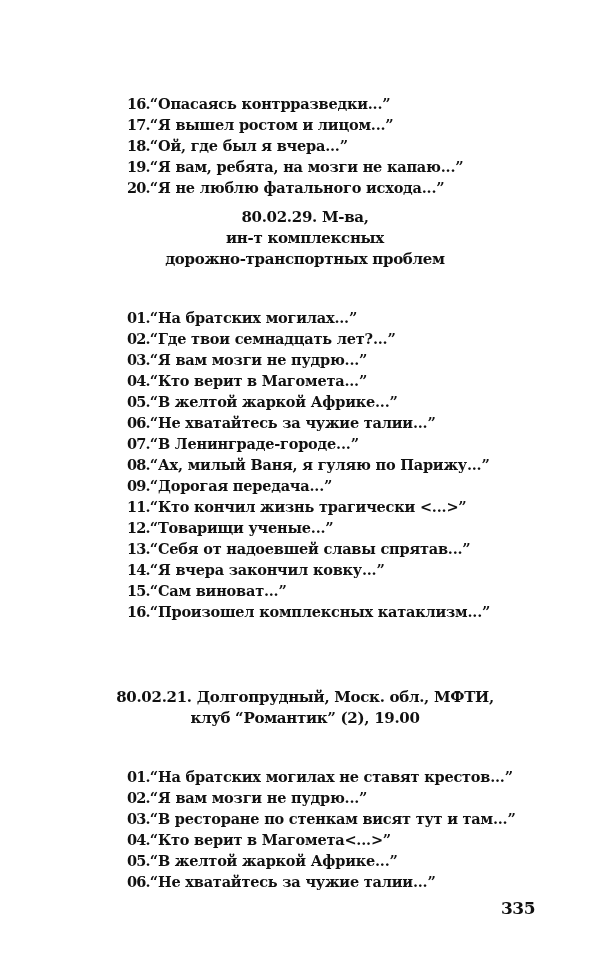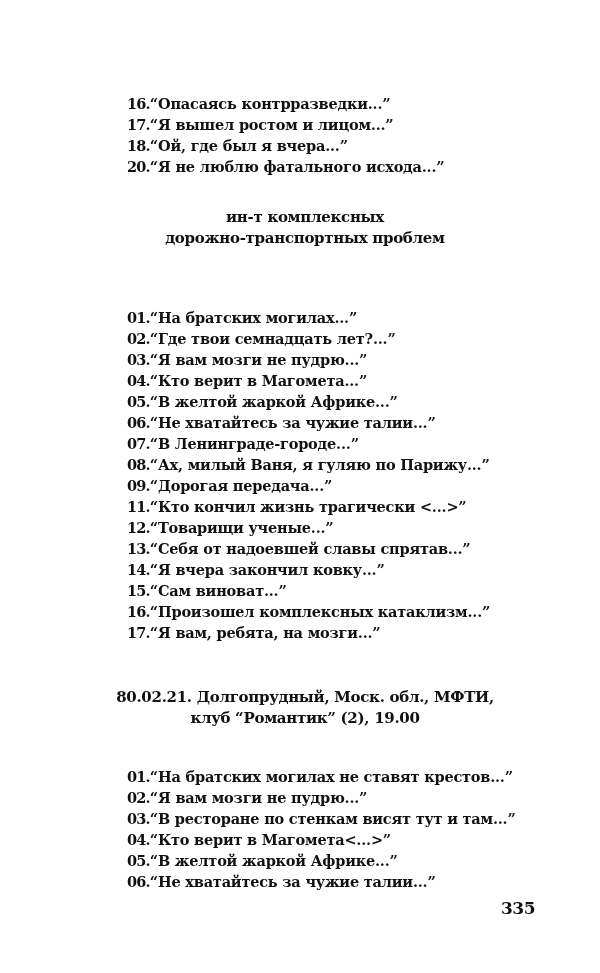--- a/index.html
+++ b/index.html
@@ -64,45 +64,46 @@
   </style>
 </head>
 <body>
 
 <div class="page">
 
   <ul class="list" style="top:75px;">
     <li><span class="num">16.</span><span>“Опасаясь контрразведки...”</span></li>
     <li><span class="num">17.</span><span>“Я вышел ростом и лицом...”</span></li>
     <li><span class="num">18.</span><span>“Ой, где был я вчера...”</span></li>
+    <li><span class="num">19.</span><span>“Я вам, ребята, на мозги не капаю...”</span></li>
     <li><span class="num">20.</span><span>“Я не люблю фатального исхода...”</span></li>
   </ul>
 
   <div class="heading" style="top:207px;">
+    <div>80.02.29. М-ва,</div>
     <div>ин-т комплексных</div>
     <div>дорожно-транспортных проблем</div>
   </div>
 
   <ul class="list" style="top:289px;">
     <li><span class="num">01.</span><span>“На братских могилах...”</span></li>
     <li><span class="num">02.</span><span>“Где твои семнадцать лет?...”</span></li>
     <li><span class="num">03.</span><span>“Я вам мозги не пудрю...”</span></li>
     <li><span class="num">04.</span><span>“Кто верит в Магомета...”</span></li>
     <li><span class="num">05.</span><span>“В желтой жаркой Африке...”</span></li>
     <li><span class="num">06.</span><span>“Не хватайтесь за чужие талии...”</span></li>
     <li><span class="num">07.</span><span>“В Ленинграде-городе...”</span></li>
     <li><span class="num">08.</span><span>“Ах, милый Ваня, я гуляю по Парижу...”</span></li>
     <li><span class="num">09.</span><span>“Дорогая передача...”</span></li>
     <li><span class="num">11.</span><span>“Кто кончил жизнь трагически &lt;...&gt;”</span></li>
     <li><span class="num">12.</span><span>“Товарищи ученые...”</span></li>
     <li><span class="num">13.</span><span>“Себя от надоевшей славы спрятав...”</span></li>
     <li><span class="num">14.</span><span>“Я вчера закончил ковку...”</span></li>
     <li><span class="num">15.</span><span>“Сам виноват...”</span></li>
     <li><span class="num">16.</span><span>“Произошел комплексных катаклизм...”</span></li>
-    <li><span class="num">17.</span><span>“Я вам, ребята, на мозги...”</span></li>
   </ul>
 
   <div class="heading" style="top:687px;">
     <div>80.02.21. Долгопрудный, Моск. обл., МФТИ,</div>
     <div>клуб “Романтик” (2), 19.00</div>
   </div>
 
   <ul class="list" style="top:748px;">
     <li><span class="num">01.</span><span>“На братских могилах не ставят крестов...”</span></li>
     <li><span class="num">02.</span><span>“Я вам мозги не пудрю...”</span></li>

